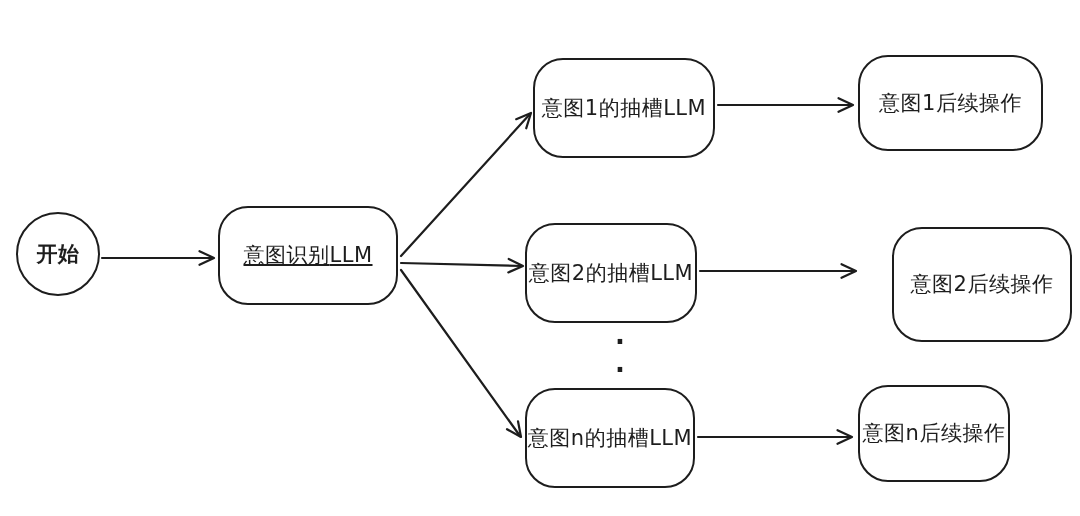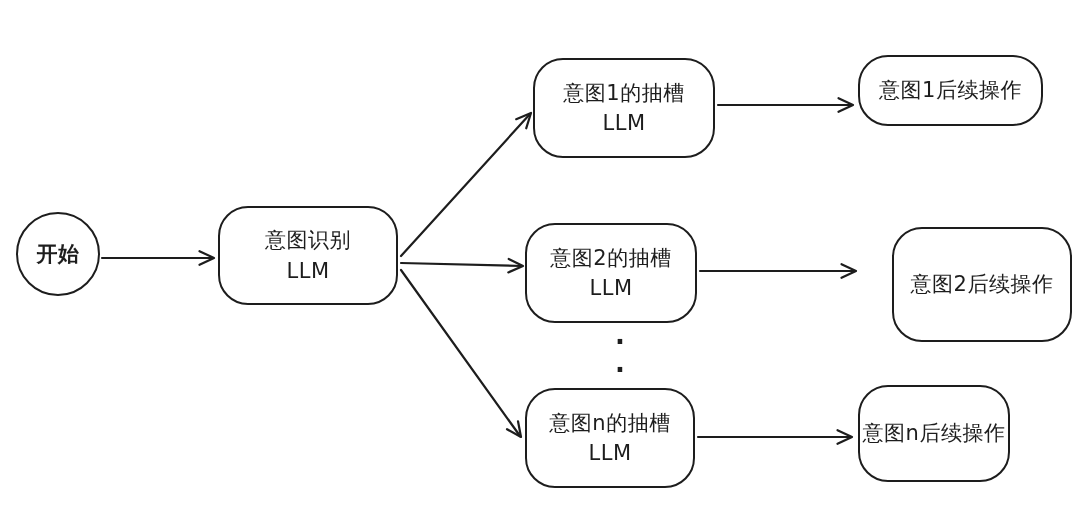--- a/index.html
+++ b/index.html
@@ -30,21 +30,21 @@
     fill: none;
     stroke-linecap: round;
     stroke-linejoin: round;
   }
   .node {
     position: absolute;
     box-sizing: border-box;
     border: 2.6px solid #1d1d1d;
     background: #ffffff;
     display: flex;
-    flex-direction: column;
+    flex-direction: row;
     align-items: center;
     justify-content: center;
     text-align: right;
     font-size: 21px;
     line-height: 1.45;
     letter-spacing: 0.5px;
   }
   .node.rounded-box {
     border-radius: 30px;
   }
@@ -94,41 +94,41 @@
     <g>
       <line x1="698" y1="437" x2="851" y2="437"></line>
       <polyline points="837.5,430.2 852,437 837.5,443.8"></polyline>
     </g>
   </svg>
 
   <div class="node circle-node" style="left:16px; top:212px; width:84px; height:84px;font-weight:bold;">
     <span>开始</span>
   </div>
 
-  <div class="node rounded-box" style="left:218px; top:206px; width:180px; height:99px;">
+  <div class="node rounded-box" style="left:218px; top:206px; width:180px; height:99px;text-decoration:underline;">
     <span>意图识别</span>
     <span>LLM</span>
   </div>
 
   <div class="node rounded-box" style="left:533px; top:58px; width:182px; height:100px;">
     <span>意图1的抽槽</span>
     <span>LLM</span>
   </div>
 
   <div class="node rounded-box" style="left:525px; top:223px; width:172px; height:100px;">
     <span>意图2的抽槽</span>
     <span>LLM</span>
   </div>
 
   <div class="node rounded-box" style="left:525px; top:388px; width:170px; height:100px;">
     <span>意图n的抽槽</span>
     <span>LLM</span>
   </div>
 
-  <div class="node rounded-box" style="left:858px; top:55px; width:185px; height:71px;">
+  <div class="node rounded-box" style="left:858px; top:55px; width:185px; height:96px;">
     <span>意图1后续操作</span>
   </div>
 
   <div class="node rounded-box" style="left:860px; top:227px; width:180px; height:115px;margin-left:32px;">
     <span>意图2后续操作</span>
   </div>
 
   <div class="node rounded-box" style="left:858px; top:385px; width:152px; height:97px;">
     <span>意图n后续操作</span>
   </div>

